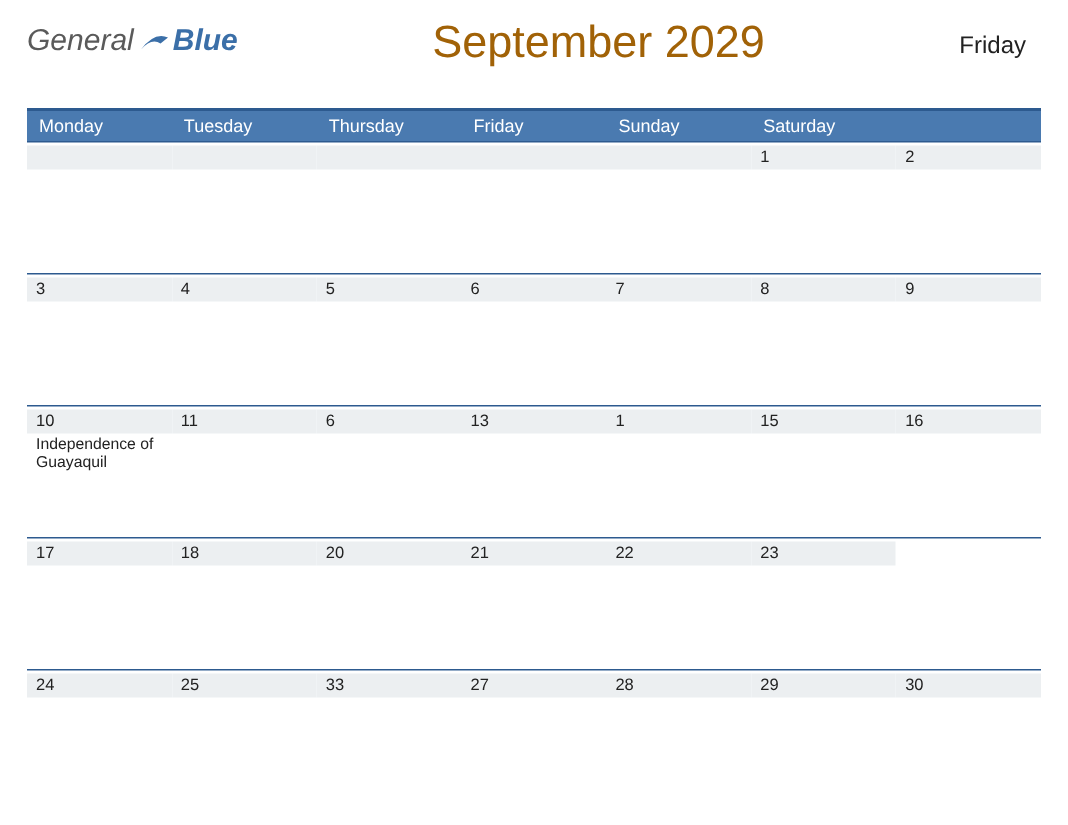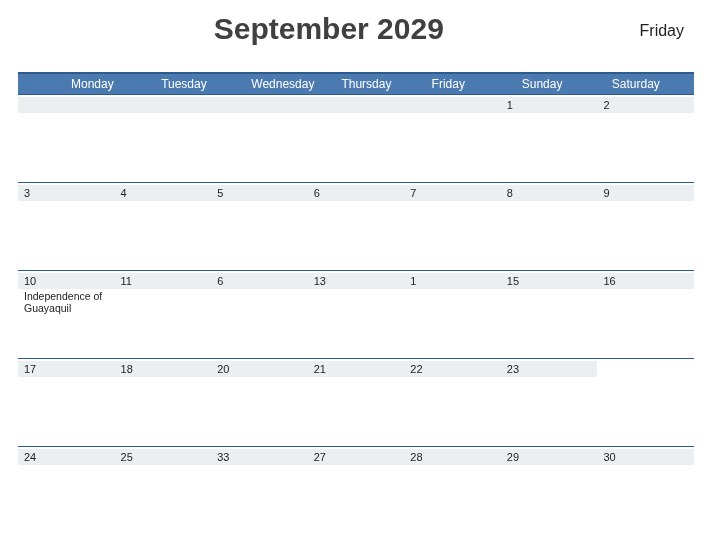--- a/index.html
+++ b/index.html
@@ -35,38 +35,37 @@
     color: #3b6fa8;
     font-style: italic;
     font-weight: 700;
   }
   .logo-swoosh {
     width: 20px; height: 18px;
     margin-left: 2px;
   }
   .title {
     font-size: 30px;
-    font-weight: 700;
-    color: #404040;
+    font-weight: 400;
+    color: #a16207;
     text-align: center;
     flex: 1;
     margin-top: 0;
   }
   .country {
     font-size: 16px;
     color: #222;
     padding-top: 10px;
     padding-right: 10px;
   }
   .dayheader-row {
     display: grid;
     grid-template-columns: repeat(7, 1fr);
     background: #4a7ab0;
     border-top: 2px solid #2d5a8f;
-    padding-left: 45px;
   }
   .dayheader {
     color: #fff;
     font-size: 12px;
     padding: 3px 8px 3px 8px;
     text-align: left;
   }
   .weeks { display: block; }
   .week {
     display: grid;
@@ -91,28 +90,34 @@
     color: #222;
     line-height: 1.15;
     margin-top: 1px;
     padding-right: 4px;
   }
 </style>
 </head>
 <body>
 
 <div class="header">
+  <div class="logo">
+    <span class="logo-text-general">General</span>
+    <svg class="logo-swoosh" viewBox="0 0 20 18">
+      <path d="M1 14 Q10 2 19 6 L14 10 Q8 6 1 14 Z" fill="#3b6fa8"></path>
+    </svg>
+    <span class="logo-text-blue">Blue</span>
+  </div>
   <div class="title">September 2029</div>
   <div class="country">Friday</div>
 </div>
 
 <div class="dayheader-row">
   <div class="dayheader">Monday</div>
   <div class="dayheader">Tuesday</div>
-  <div class="dayheader">Wednesday</div>
   <div class="dayheader">Thursday</div>
   <div class="dayheader">Friday</div>
   <div class="dayheader">Sunday</div>
   <div class="dayheader">Saturday</div>
 </div>
 
 <div class="weeks" id="weeks">
     <div class="week">
       <div class="daycell">
         <div class="daynum-row">&nbsp;</div>

